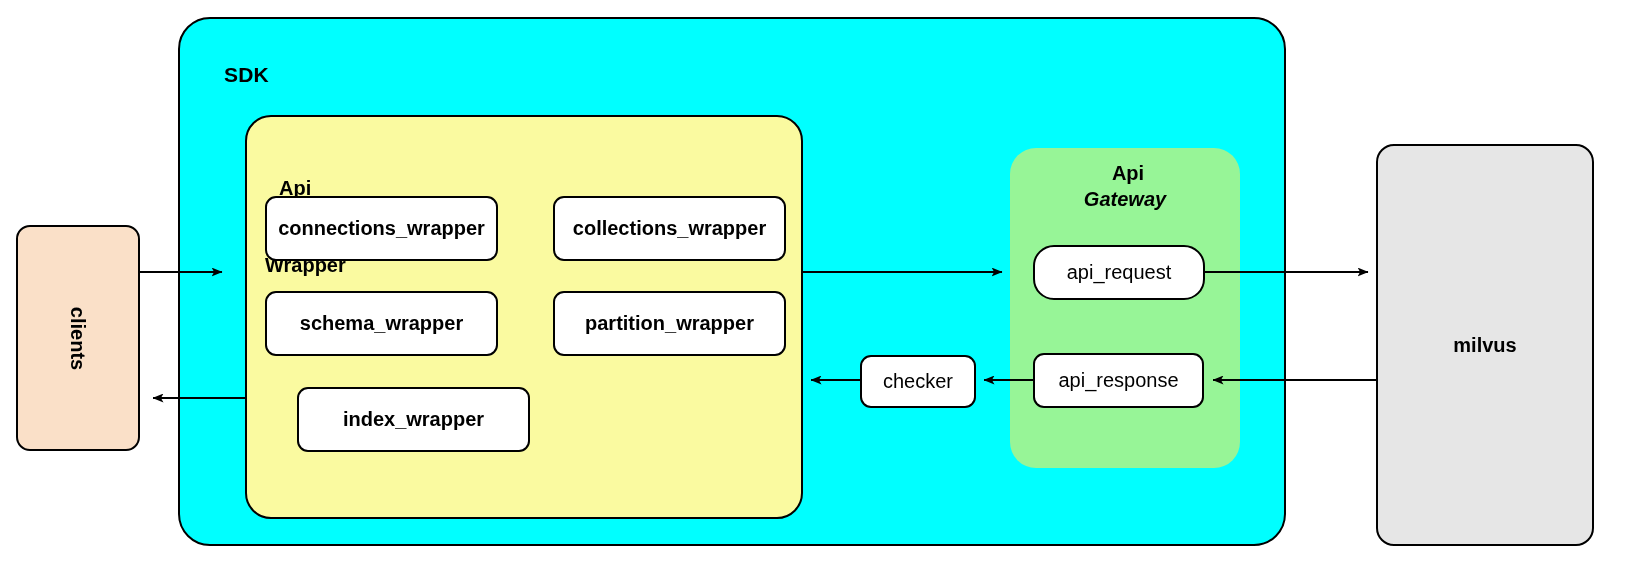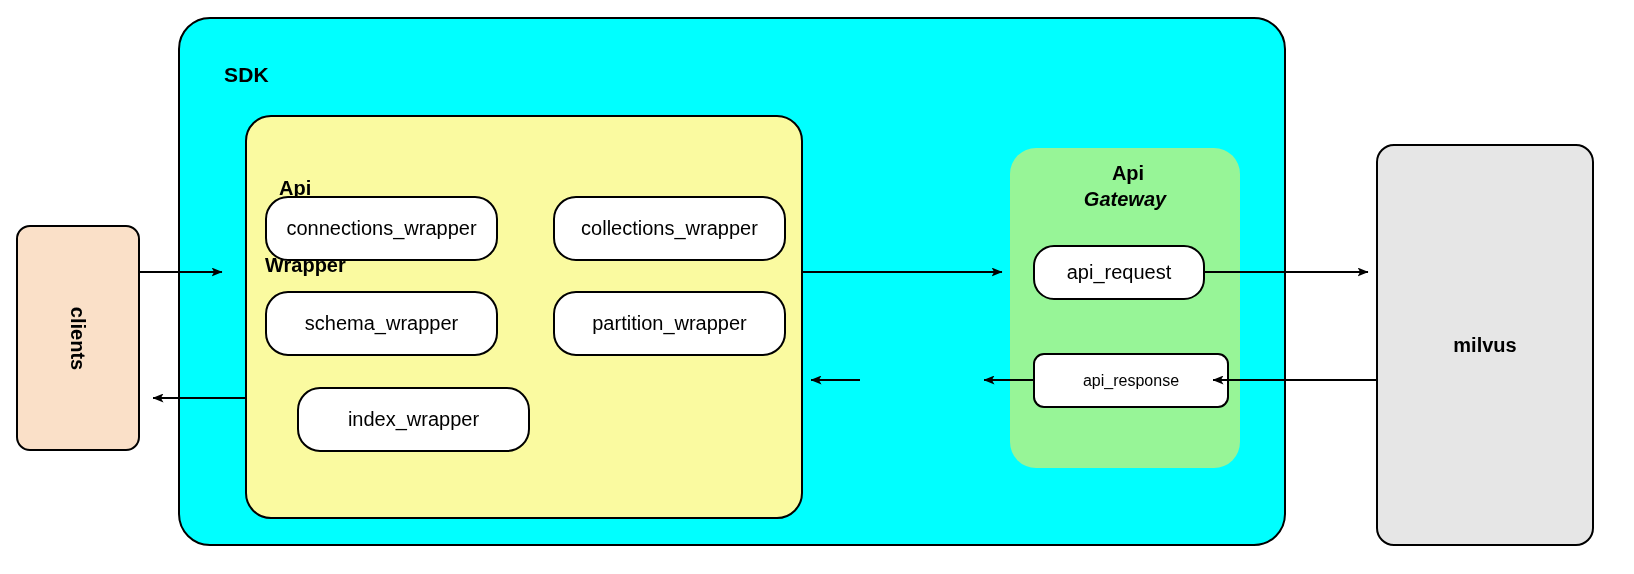--- a/index.html
+++ b/index.html
@@ -66,23 +66,23 @@
     font-weight: bold;
     line-height: 1.28;
     white-space: pre;
   }
   #api-wrapper-label .ln-indent { padding-left: 14px; display: block; }
   #api-wrapper-label .ln { display: block; }
 
   
   .leaf {
     background: #ffffff;
-    border-radius: 23px;
-    font-size: 20px;
-    font-weight: normal;
+    border-radius: 11px;
+    font-size: 20px;
+    font-weight: bold;
     justify-content: center;
   }
   .wrap-col-left  { left: 265px; width: 233px; }
   .wrap-col-right { left: 553px; width: 233px; }
   .wrap-row-1 { top: 196px; height: 65px; }
   .wrap-row-2 { top: 291px; height: 65px; }
   .wrap-row-3 { top: 387px; height: 65px; margin-left: 32px; }
 
   
   #api-gateway-container {
@@ -106,22 +106,22 @@
     text-align: center;
   }
   #api-gateway-label .ln { display: block; font-style: italic; }
   #api-gateway-label .ln-a { display: block; padding-left: 6px; }
 
   #api-request-box {
     left: 1033px; top: 245px; width: 172px; height: 55px;
     background: #ffffff; border-radius: 21px; font-size: 20px;
   }
   #api-response-box {
-    left: 1033px; top: 353px; width: 196px; height: 55px;
-    background: #ffffff; border-radius: 11px; font-size: 16px;
+    left: 1033px; top: 353px; width: 171px; height: 55px;
+    background: #ffffff; border-radius: 11px; font-size: 20px;
   }
 
   
   #checker-box {
     left: 860px; top: 355px; width: 116px; height: 53px;
     background: #ffffff; border-radius: 11px; font-size: 20px;
   }
 
   
   #clients-box {
@@ -192,20 +192,23 @@
     </span>
   </div>
 
   <div class="box" id="api-request-box">
     <span>api_request</span>
   </div>
   <div class="box" id="api-response-box">
     <span>api_response</span>
   </div>
 
+  <div class="box" id="checker-box">
+    <span>checker</span>
+  </div>
 
   <div class="box" id="milvus-box">
     <span>milvus</span>
   </div>
 
   <div class="conn" style="left:0;top:0;width:1634px;height:574px;">
     <svg width="1634" height="574" viewBox="0 0 1634 574" xmlns="http://www.w3.org/2000/svg">
       <defs>
         <marker id="arrR" markerWidth="11" markerHeight="9" refX="10.5" refY="4.5" orient="auto" markerUnits="userSpaceOnUse">
           <path d="M0,0 L11,4.5 L0,9 L2.6,4.5 Z" fill="#000000"></path>

